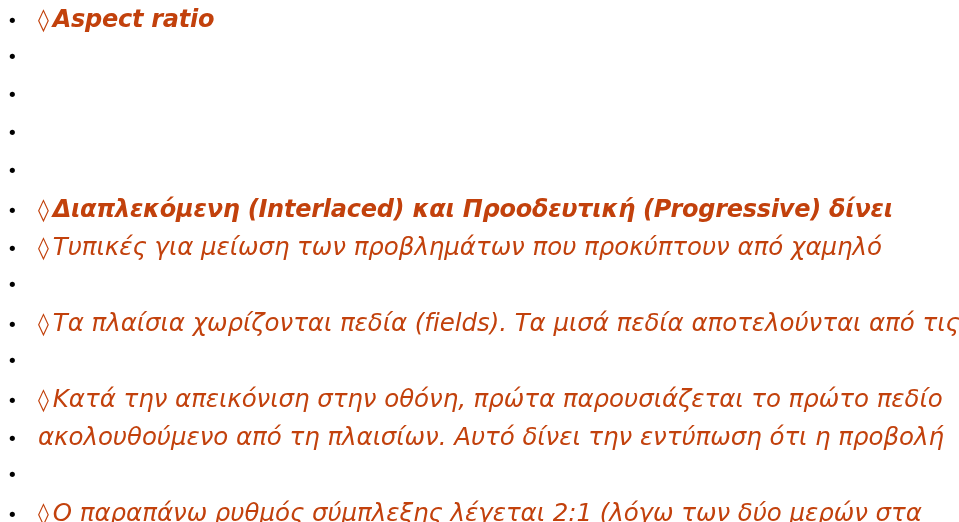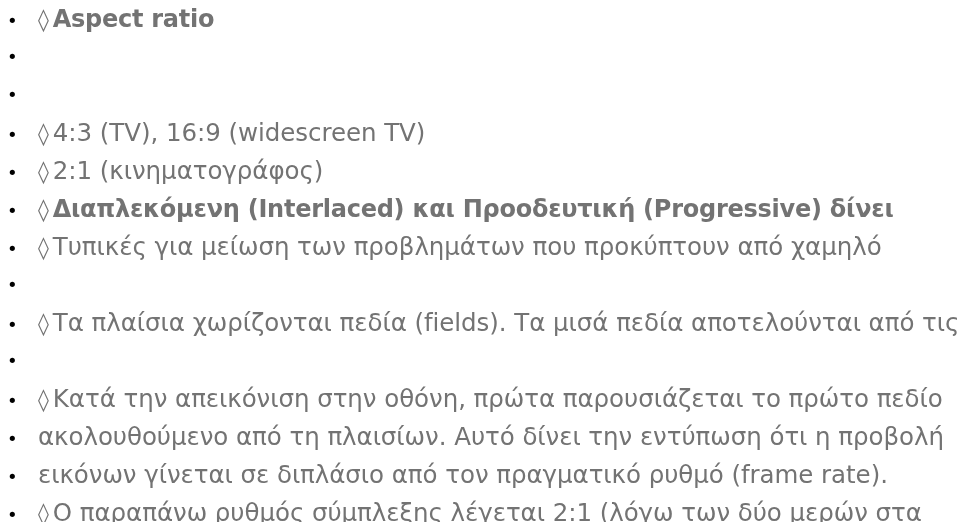--- a/index.html
+++ b/index.html
@@ -47,21 +47,22 @@
     line-height: 38px;
     box-sizing: border-box;
     color: #000000;
   }
 
   .line-text {
     flex: 0 1 auto;
     font-size: 24.5px;
     line-height: 38px;
     letter-spacing: -0.05px;
-    color: #737373;
+    color: #c2410c;
+    font-style: italic;
   }
 
   .line-text.bold {
     font-weight: bold;
     letter-spacing: -0.25px;
     font-size: 24px;
   }
 
   .diamond {
     display: inline;
@@ -83,25 +84,23 @@
         <span class="line-text bold"><span class="diamond">◊</span><span class="diamond-gap"></span><span>Aspect ratio</span></span>
       </li>
       <li class="bullet-line">
         <span class="bullet-dot">•</span>
       </li>
       <li class="bullet-line">
         <span class="bullet-dot">•</span>
       </li>
       <li class="bullet-line">
         <span class="bullet-dot">•</span>
-        <span class="line-text"><span class="diamond">◊</span><span class="diamond-gap"></span><span>4:3 (TV), 16:9 (widescreen TV)</span></span>
       </li>
       <li class="bullet-line">
         <span class="bullet-dot">•</span>
-        <span class="line-text"><span class="diamond">◊</span><span class="diamond-gap"></span><span>2:1 (κινηματογράφος)</span></span>
       </li>
       <li class="bullet-line">
         <span class="bullet-dot">•</span>
         <span class="line-text bold"><span class="diamond">◊</span><span class="diamond-gap"></span><span>Διαπλεκόμενη (Interlaced) και Προοδευτική (Progressive) δίνει</span></span>
       </li>
       <li class="bullet-line">
         <span class="bullet-dot">•</span>
         <span class="line-text"><span class="diamond">◊</span><span class="diamond-gap"></span><span>Τυπικές για μείωση των προβλημάτων που προκύπτουν από χαμηλό</span></span>
       </li>
       <li class="bullet-line">
@@ -117,20 +116,19 @@
       <li class="bullet-line">
         <span class="bullet-dot">•</span>
         <span class="line-text"><span class="diamond">◊</span><span class="diamond-gap"></span><span>Κατά την απεικόνιση στην οθόνη, πρώτα παρουσιάζεται το πρώτο πεδίο</span></span>
       </li>
       <li class="bullet-line">
         <span class="bullet-dot">•</span>
         <span class="line-text"><span>ακολουθούμενο από τη πλαισίων. Αυτό δίνει την εντύπωση ότι η προβολή</span></span>
       </li>
       <li class="bullet-line">
         <span class="bullet-dot">•</span>
-        <span class="line-text"><span>εικόνων γίνεται σε διπλάσιο από τον πραγματικό ρυθμό (frame rate).</span></span>
       </li>
       <li class="bullet-line">
         <span class="bullet-dot">•</span>
         <span class="line-text"><span class="diamond">◊</span><span class="diamond-gap"></span><span>Ο παραπάνω ρυθμός σύμπλεξης λέγεται 2:1 (λόγω των δύο μερών στα</span></span>
       </li>
     </ul>
 </div>
 
 </body></html>

